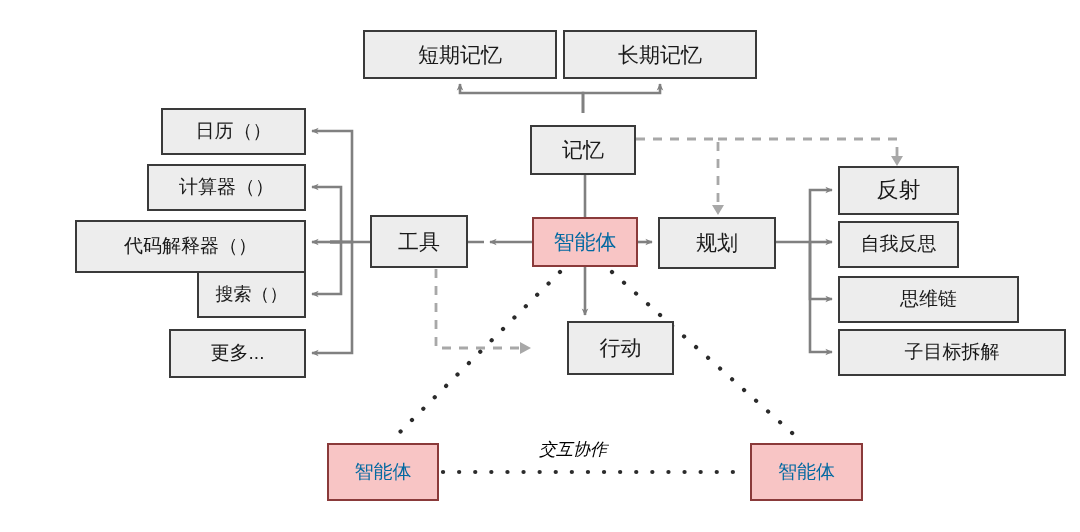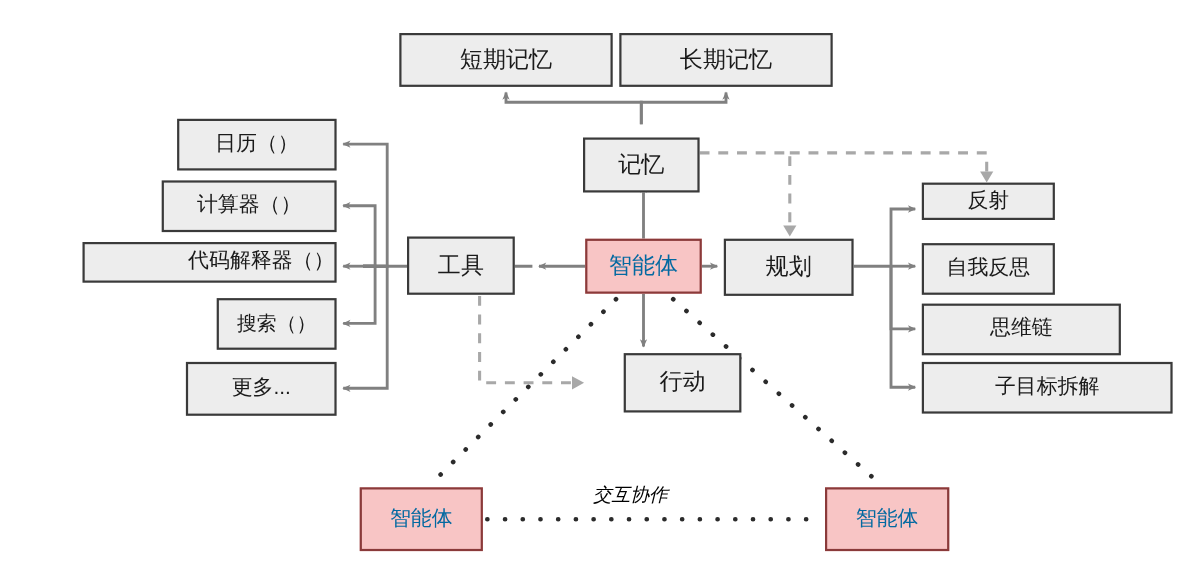--- a/index.html
+++ b/index.html
@@ -78,42 +78,42 @@
   </div>
   <div class="node gray" id="n_memory" style="left: 530px; top: 113px; width: 106px; height: 50px; font-size: 21px; background: rgb(237, 237, 237); border-color: rgb(58, 58, 58); margin-top: 12px;">
     <span class="nlabel">记忆</span>
   </div>
   <div class="node gray" id="n_calendar" style="left: 161px; top: 108px; width: 145px; height: 47px; font-size: 19px; background: rgb(237, 237, 237); border-color: rgb(58, 58, 58);">
     <span class="nlabel">日历（）</span>
   </div>
   <div class="node gray" id="n_calculator" style="left: 147px; top: 164px; width: 159px; height: 47px; font-size: 19px; background: rgb(237, 237, 237); border-color: rgb(58, 58, 58);">
     <span class="nlabel">计算器（）</span>
   </div>
-  <div class="node gray" id="n_code_interpreter" style="left: 75px; top: 220px; width: 231px; height: 37px; font-size: 19px; background: rgb(237, 237, 237); border-color: rgb(58, 58, 58); justify-content: flex-end;">
+  <div class="node gray" id="n_code_interpreter" style="left: 75px; top: 220px; width: 231px; height: 53px; font-size: 19px; background: rgb(237, 237, 237); border-color: rgb(58, 58, 58);">
     <span class="nlabel">代码解释器（）</span>
   </div>
   <div class="node gray" id="n_search" style="left: 197px; top: 271px; width: 109px; height: 47px; font-size: 18px; background: rgb(237, 237, 237); border-color: rgb(58, 58, 58);">
     <span class="nlabel">搜索（）</span>
   </div>
   <div class="node gray" id="n_more" style="left: 169px; top: 329px; width: 137px; height: 49px; font-size: 19px; background: rgb(237, 237, 237); border-color: rgb(58, 58, 58);">
     <span class="nlabel">更多...</span>
   </div>
   <div class="node gray" id="n_tools" style="left: 370px; top: 215px; width: 98px; height: 53px; font-size: 21px; background: rgb(237, 237, 237); border-color: rgb(58, 58, 58);">
     <span class="nlabel">工具</span>
   </div>
   <div class="node pink" id="n_agent_main" style="left: 532px; top: 217px; width: 106px; height: 50px; font-size: 21px; background: rgb(248, 197, 197); border-color: rgb(138, 58, 58);">
     <span class="nlabel">智能体</span>
   </div>
   <div class="node gray" id="n_planning" style="left: 658px; top: 217px; width: 118px; height: 52px; font-size: 21px; background: rgb(237, 237, 237); border-color: rgb(58, 58, 58);">
     <span class="nlabel">规划</span>
   </div>
   <div class="node gray" id="n_action" style="left: 531px; top: 321px; width: 107px; height: 54px; font-size: 21px; background: rgb(237, 237, 237); border-color: rgb(58, 58, 58); margin-left: 36px;">
     <span class="nlabel">行动</span>
   </div>
-  <div class="node gray" id="n_reflection" style="left: 838px; top: 166px; width: 121px; height: 34px; font-size: 19px; background: rgb(237, 237, 237); border-color: rgb(58, 58, 58);">
+  <div class="node gray" id="n_reflection" style="left: 838px; top: 166px; width: 121px; height: 49px; font-size: 22px; background: rgb(237, 237, 237); border-color: rgb(58, 58, 58);">
     <span class="nlabel">反射</span>
   </div>
   <div class="node gray" id="n_self_reflection" style="left: 838px; top: 221px; width: 121px; height: 47px; font-size: 19px; background: rgb(237, 237, 237); border-color: rgb(58, 58, 58);">
     <span class="nlabel">自我反思</span>
   </div>
   <div class="node gray" id="n_chain_of_thought" style="left: 838px; top: 276px; width: 181px; height: 47px; font-size: 19px; background: rgb(237, 237, 237); border-color: rgb(58, 58, 58);">
     <span class="nlabel">思维链</span>
   </div>
   <div class="node gray" id="n_subgoal_decomp" style="left: 838px; top: 329px; width: 228px; height: 47px; font-size: 19px; background: rgb(237, 237, 237); border-color: rgb(58, 58, 58);">
     <span class="nlabel">子目标拆解</span>

